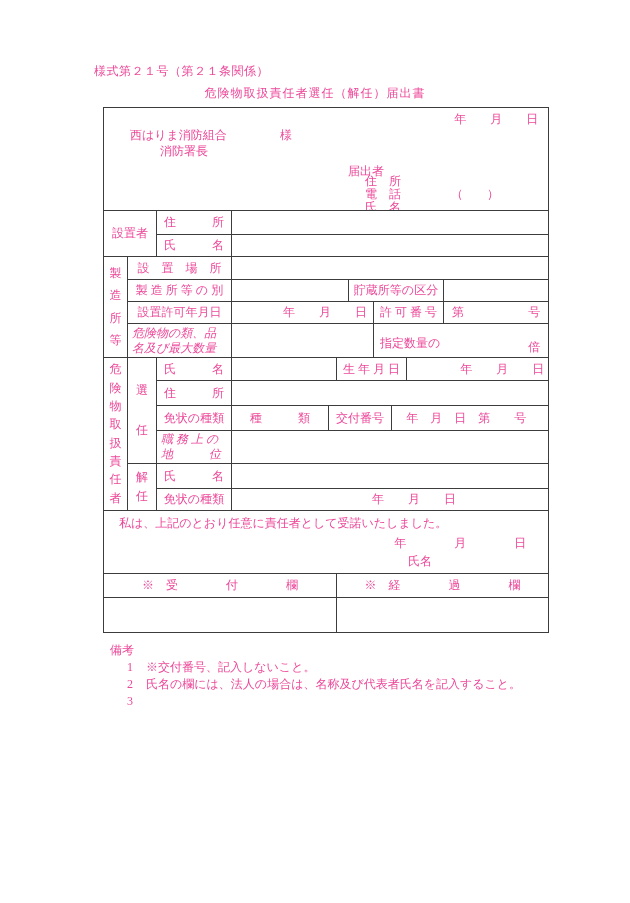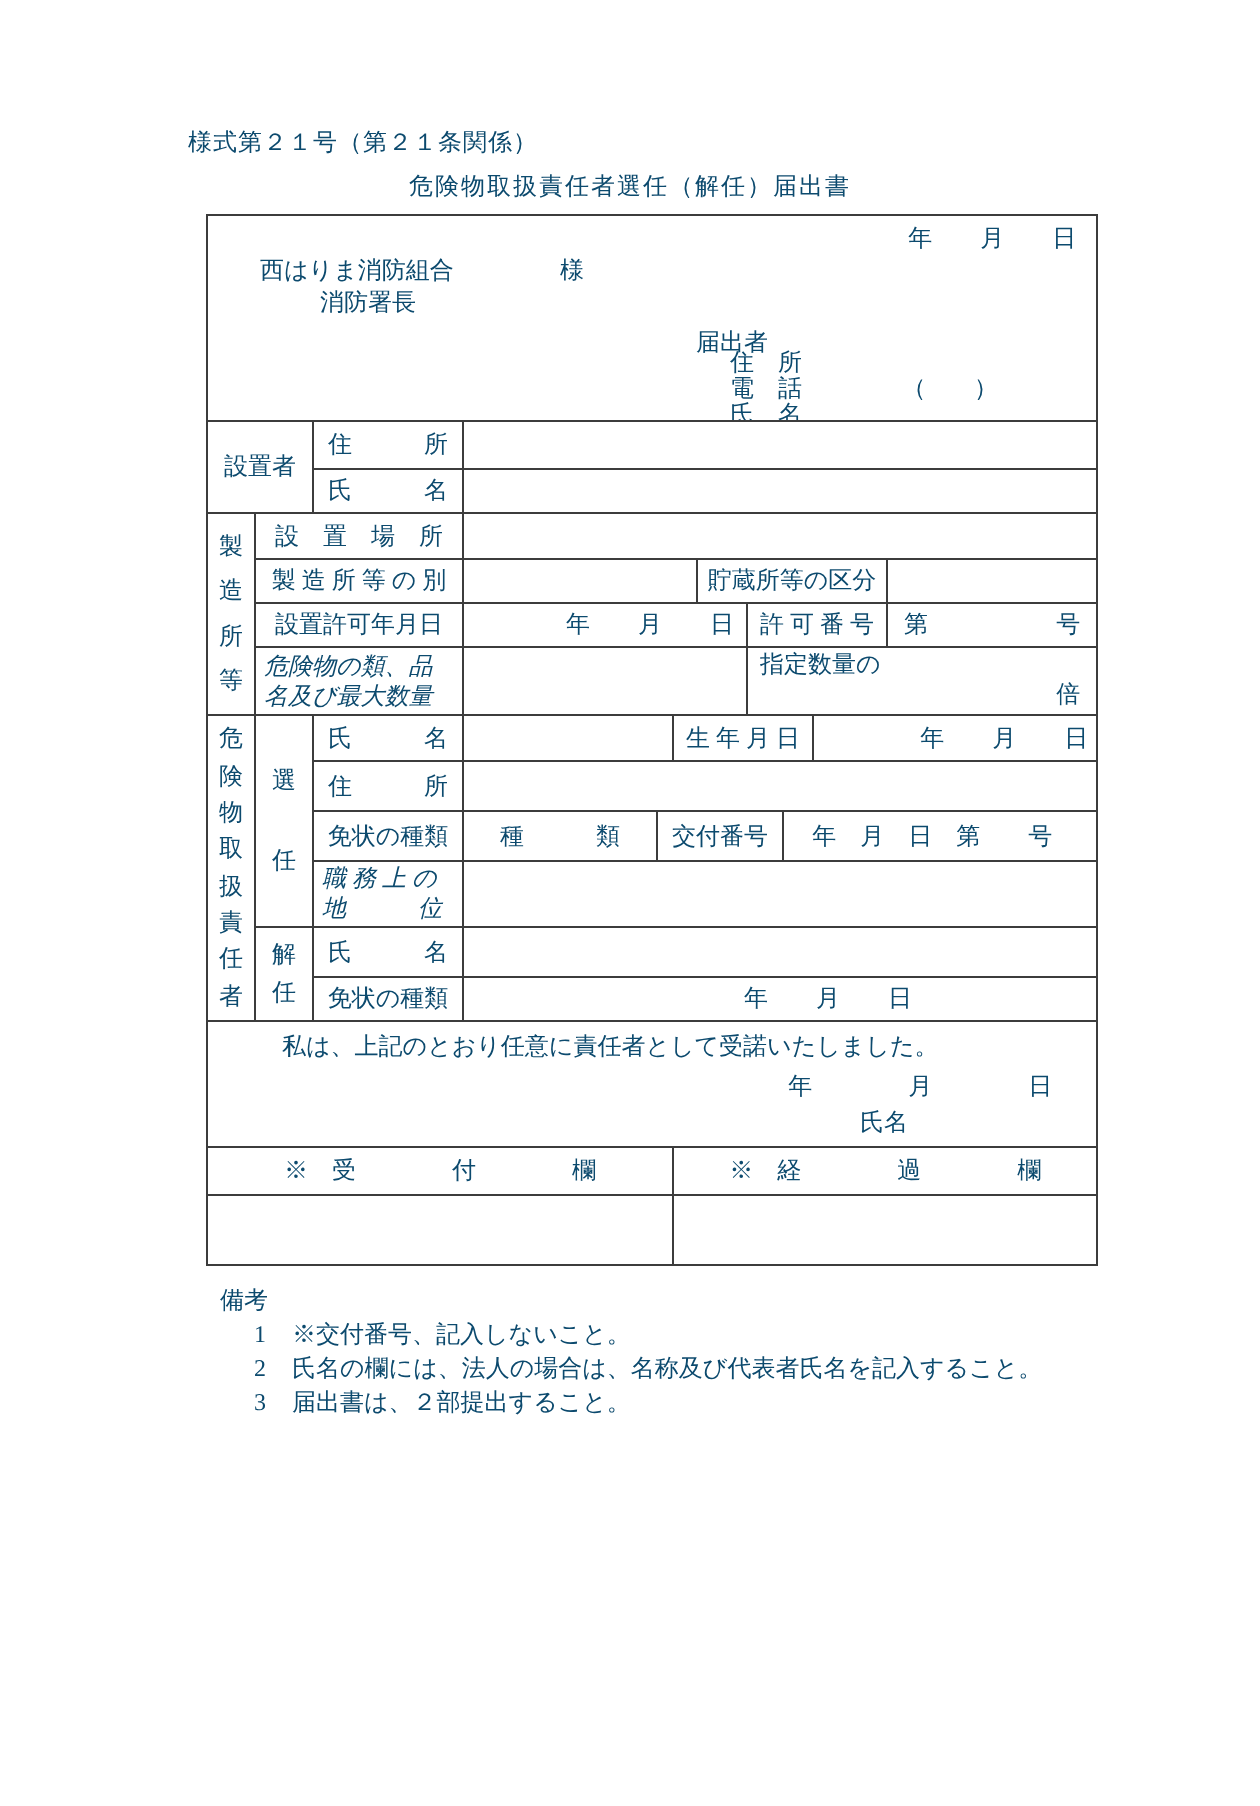--- a/index.html
+++ b/index.html
@@ -1,19 +1,19 @@
 <!DOCTYPE html>
 <html><head>
 <meta charset="utf-8">
 <style>
   html,body { margin:0; padding:0; background:#ffffff; }
   .sheet {
     position:relative; width:630px; height:903px; background:#ffffff;
     font-family:"Liberation Serif","DejaVu Serif",serif;
-    color:#0c4a6e; font-size:12px; line-height:1.25;
+    color:#ec4899; font-size:12px; line-height:1.25;
   }
   .form-no { position:absolute; left:94px; top:64px; letter-spacing:0.5px; }
   .doc-title { position:absolute; left:0; right:0; top:86px; text-align:center; letter-spacing:1px; }
 
   table.main { position:absolute; left:103px; top:107px; width:445px;
     border-collapse:collapse; table-layout:fixed; }
   table.main td { border:1px solid #3c3c3c; padding:0; vertical-align:middle;
     font-size:12px; overflow:hidden; }
 
   .ctr { text-align:center; }
@@ -23,27 +23,27 @@
 
   .vcell { position:relative; }
   .vwrap { position:absolute; left:0; top:0; right:0; bottom:0;
     display:flex; flex-direction:column; justify-content:space-evenly; align-items:center; }
   .vwrap div { line-height:13px; }
 
   .two-line div { line-height:15px; padding-left:4px; white-space:nowrap;font-style:italic; }
   .two-line.ind div { padding-left:4px; }
 
   .qtycell { position:relative; }
-  .qtycell .q1 { position:absolute; left:6px; top:1px; }
+  .qtycell .q1 { position:absolute; left:6px; top:12px; }
   .qtycell .q2 { position:absolute; right:8px; bottom:2px; }
 
   .daigo { display:flex; justify-content:space-between; padding:0 8px; }
 
   .accept { position:relative; }
-  .accept .abs { position:absolute; white-space:nowrap;margin-left:22px; }
+  .accept .abs { position:absolute; white-space:nowrap; }
 
   .notes { position:absolute; left:110px; top:642px; width:470px; }
   .notes .note-row { display:flex; margin-left:17px; line-height:17px; }
   .notes .note-num { width:19px; flex:none; }
   .notes .note-label { line-height:17px; }
   .note-text { white-space:nowrap; }
 </style>
 </head>
 <body>
 
@@ -213,17 +213,16 @@
     <div class="note-row">
       <span class="note-num">1</span>
       <span class="note-text">※交付番号、記入しないこと。</span>
     </div>
     <div class="note-row">
       <span class="note-num">2</span>
       <span class="note-text">氏名の欄には、法人の場合は、名称及び代表者氏名を記入すること。</span>
     </div>
     <div class="note-row">
       <span class="note-num">3</span>
-      <span class="note-text">届出書は、２部提出すること。</span>
     </div>
   </div>
 
 </div>
 
 </body></html>

